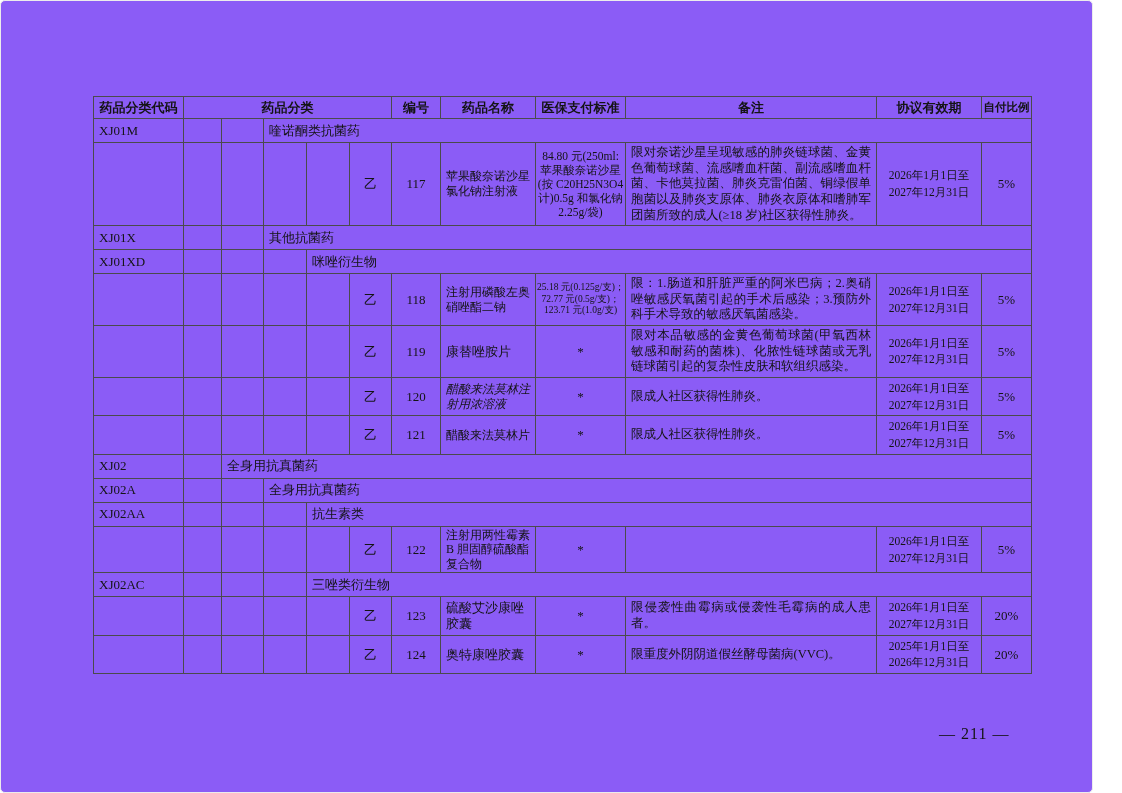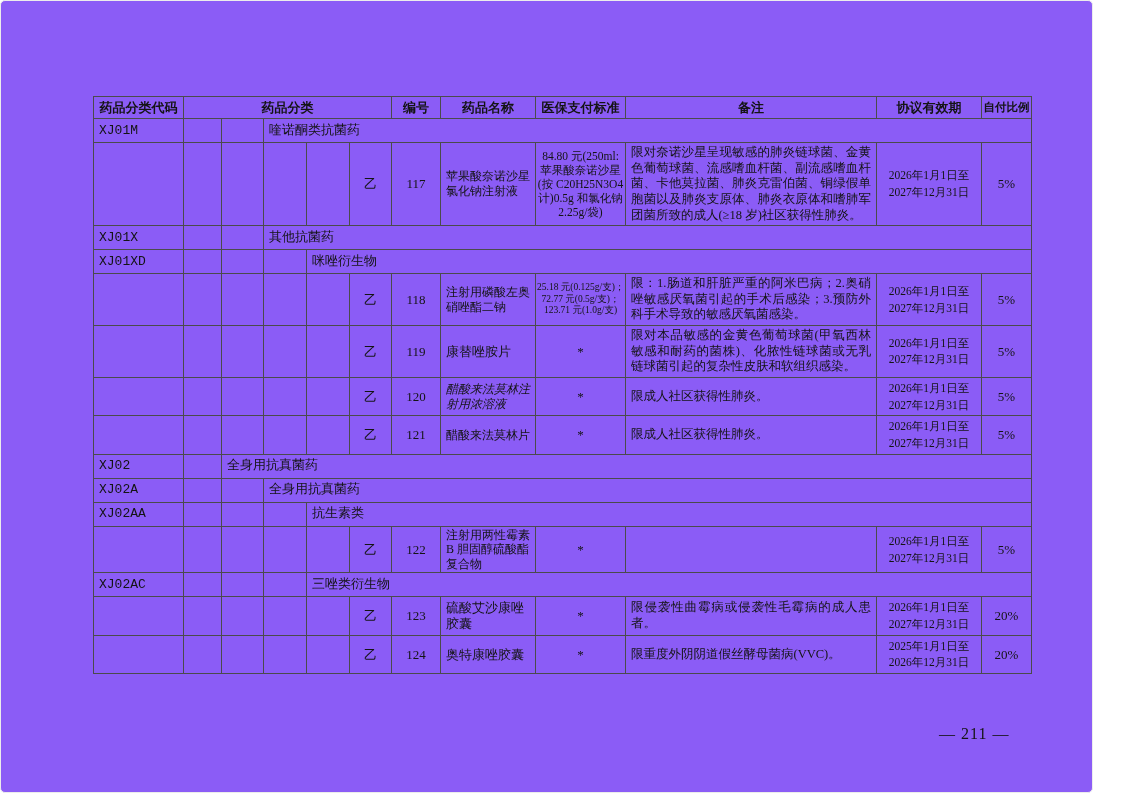--- a/index.html
+++ b/index.html
@@ -2,21 +2,21 @@
 <html><head>
 <meta charset="utf-8">
 <style>
   html,body{margin:0;padding:0;background:#ffffff;}
   body{width:1122px;height:793px;font-family:"Liberation Serif","DejaVu Serif",serif;color:#141414;}
   .page{position:relative;width:1093px;height:793px;background:#8b5cf6;border:1px solid #ececec;border-radius:5px;box-sizing:border-box;overflow:hidden;}
   table.catalog{position:absolute;left:92px;top:95px;width:938px;border-collapse:collapse;table-layout:fixed;}
   th,td{border:1px solid #4b4b4b;box-sizing:border-box;vertical-align:middle;overflow:hidden;
         font-size:13px;line-height:1.22;padding:1px 3px;}
   th{font-weight:bold;text-align:center;height:22px;white-space:nowrap;padding:1px 1px;}
-  tr.cat td{height:24px;font-family:Liberation Mono, monospace;}
+  tr.cat td{height:24px;}
   tr.drug td{height:24px;}
   td.code{text-align:left;padding-left:5px;white-space:nowrap;}
   td.cat-label{text-align:left;padding-left:5px;white-space:nowrap;}
   td.center{text-align:center;padding:1px 1px;}
   td.name{text-align:left;padding-left:5px;white-space:pre;}
   td.payment{text-align:center;white-space:pre;padding:2px 1px;margin-left:20px;}
   td.notes{text-align:justify;text-justify:inter-character;font-size:12.5px;padding:2px 5px;line-height:1.25;}
   td.validity{text-align:center;font-size:11.5px;padding:2px 2px;line-height:1.45;}
   td.ratio{text-align:center;}
   .page-number{position:absolute;left:938px;top:704px;width:120px;font-size:16px;letter-spacing:1px;color:#141414;margin-top:20px;}

